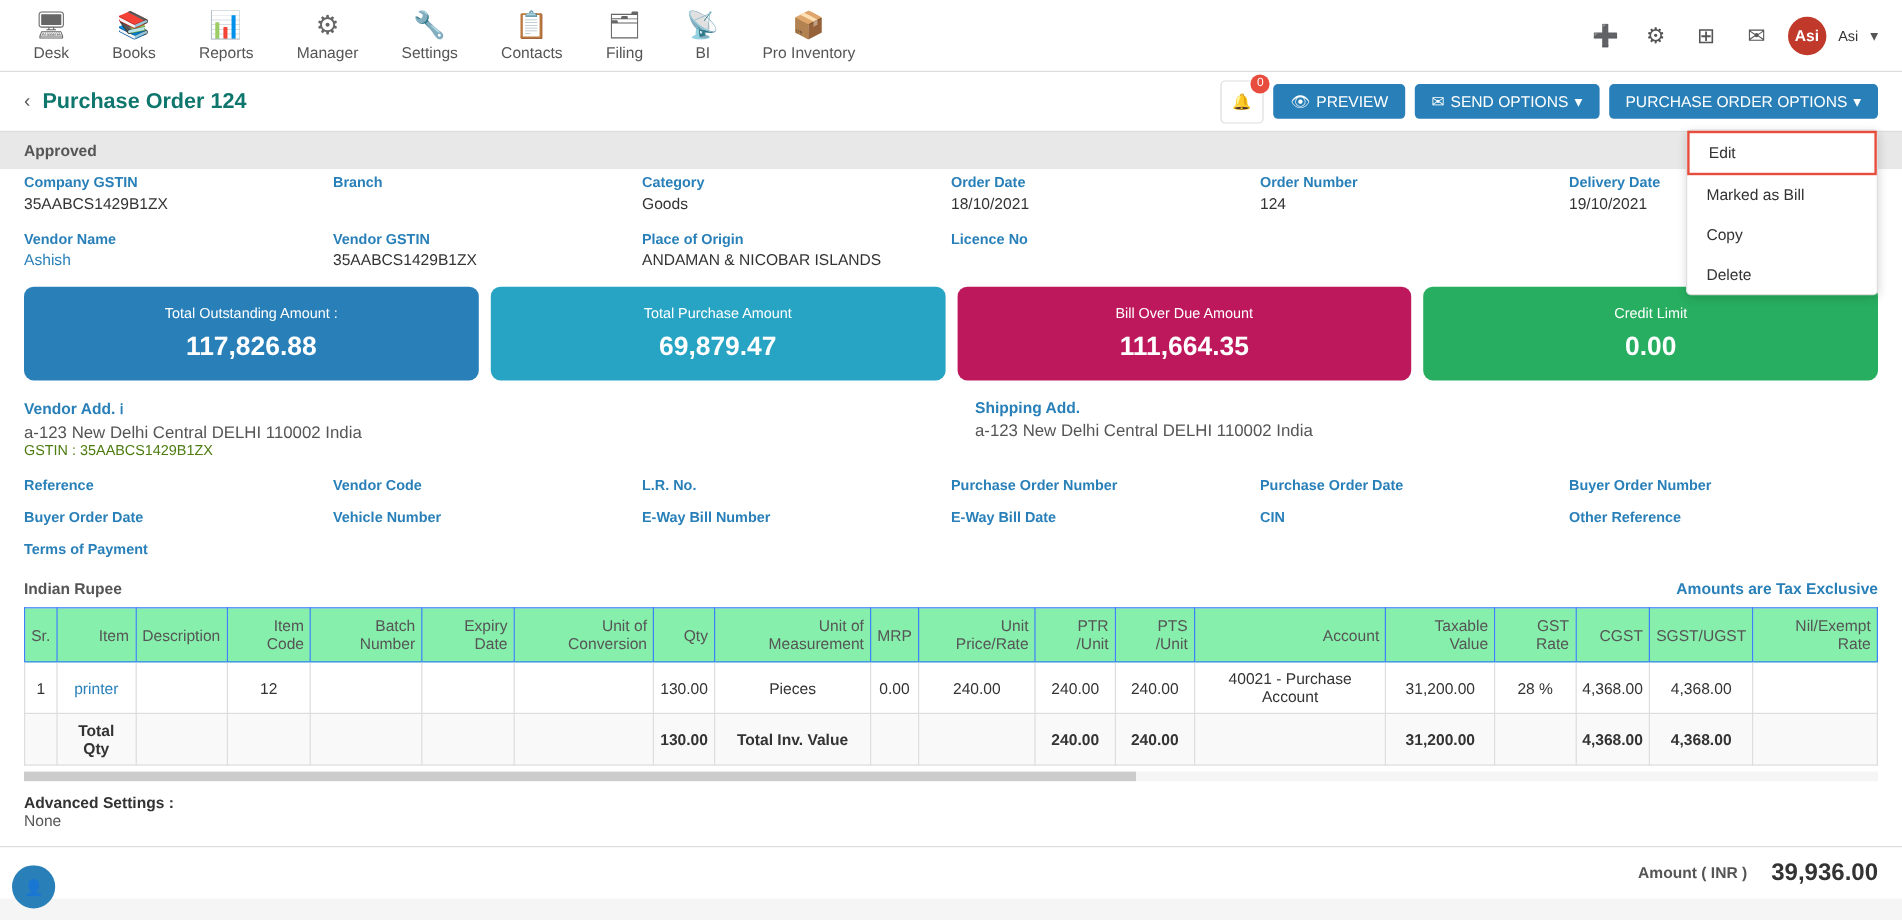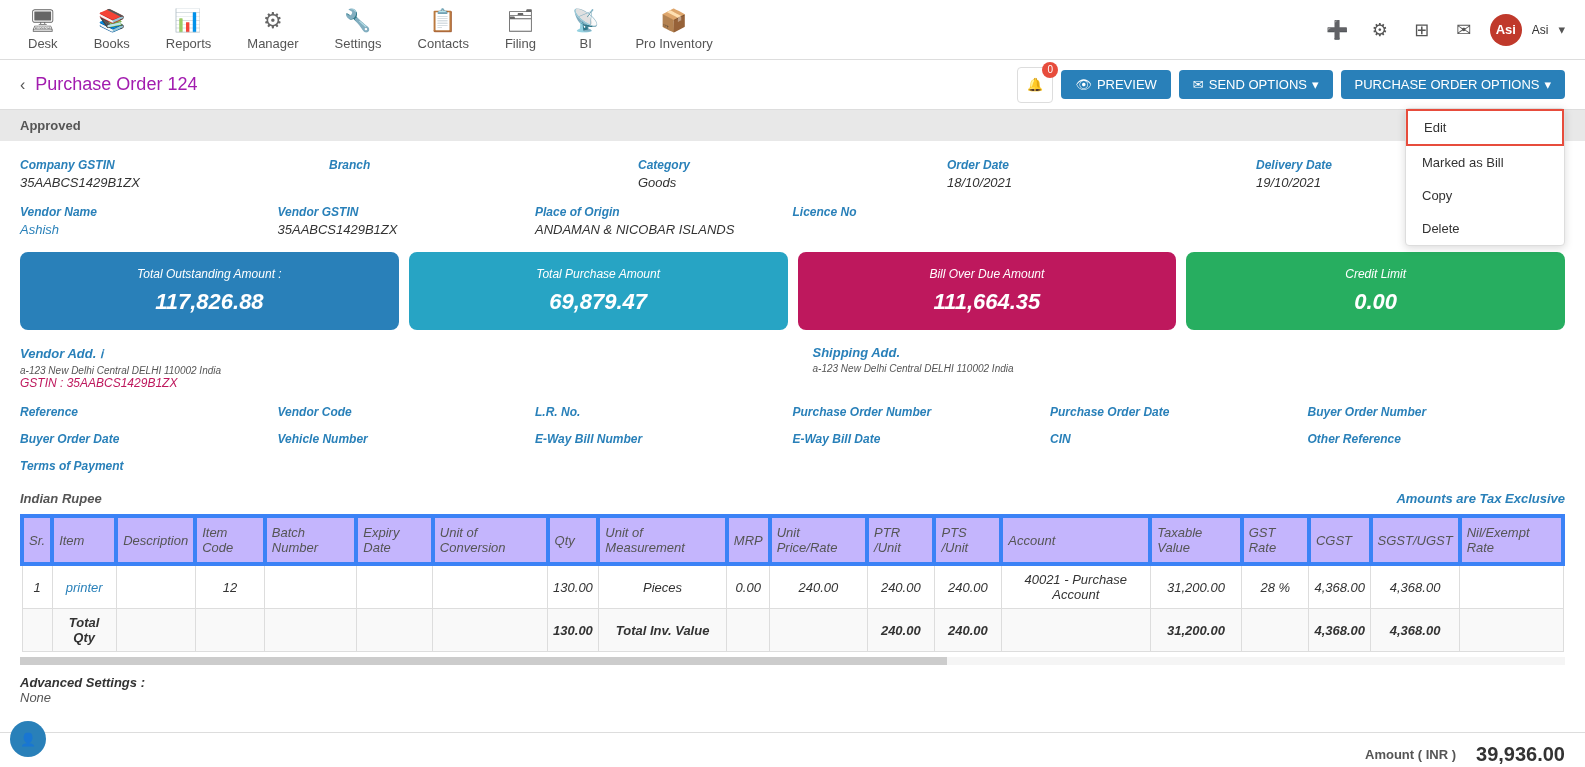--- a/index.html
+++ b/index.html
@@ -45,21 +45,21 @@
       background: #fff;
       border-bottom: 1px solid #ddd;
       display: flex;
       align-items: center;
       justify-content: space-between;
       padding: 0 20px;
       height: 50px;
     }
     .page-header-left { display: flex; align-items: center; gap: 10px; }
     .back-btn { cursor: pointer; font-size: 16px; color: #555; }
-    .page-title { font-size: 18px; font-weight: normal; color: #a21caf; }
+    .page-title { font-size: 18px; font-weight: bold; color: #0f766e; }
     .page-header-right { display: flex; align-items: center; gap: 8px; position: relative; }
     .bell-btn {
       position: relative;
       width: 36px; height: 36px;
       border: 1px solid #ddd;
       border-radius: 4px;
       display: flex; align-items: center; justify-content: center;
       cursor: pointer; background: #fff;
     }
     .bell-badge {
@@ -123,21 +123,21 @@
     
     .status-bar {
       background: #e8e8e8;
       padding: 8px 20px;
       color: #555;
       font-weight: bold;
       font-size: 13px;
     }
 
     
-    .content { padding: 17px 20px; background: #fff; font-style: italic; }
+    .content { padding: 4px 20px; background: #fff; }
 
     
     .fields-row {
       display: flex;
       gap: 0;
       margin-bottom: 15px;
       flex-wrap: wrap;
     }
     .field-col {
       flex: 1;
@@ -167,22 +167,22 @@
       text-align: center;
       color: #fff;
     }
     .card-blue { background: #2980b9; }
     .card-blue2 { background: #27a4c4; }
     .card-orange { background: #be185d; }
     .card-green { background: #27ae60; }
     .card-title { font-size: 12px; margin-bottom: 8px; }
     .card-amount { font-size: 22px; font-weight: bold; }
     .address-link { color: #2980b9; cursor: pointer; font-weight: bold; font-size: 13px; }
-    .address-text { color: #555; font-size: 10px; margin-top: 3px; }
-    .address-gstin { color: #be185d; font-size: 12px; }
+    .address-text { color: #555; font-size: 14px; margin-top: 3px; }
+    .address-gstin { color: #4d7c0f; font-size: 12px; }
 
     .addresses-row { display: flex; gap: 40px; margin-bottom: 15px; }
     .address-block { flex: 1; }
 
     
     .ref-fields-row {
       display: flex;
       gap: 0;
       margin-bottom: 10px;
       flex-wrap: wrap;
@@ -201,24 +201,24 @@
     }
     .currency-text { color: #555; font-weight: bold; }
     .tax-exclusive { color: #2980b9; font-weight: bold; }
 
     table {
       width: 100%;
       border-collapse: collapse;
       font-size: 12px;
     }
     th {
-      background: #c4b5fd;
-      border: 4px solid #3b82f6;
+      background: #86efac;
+      border: 1px solid #3b82f6;
       padding: 7px 5px;
-      text-align: left;
+      text-align: right;
       color: #555;
       font-weight: normal;
     }
     td {
       border: 1px solid #ddd;
       padding: 6px 5px;
       text-align: center;
       color: #333;
     }
     .item-link { color: #2980b9; cursor: pointer; }
@@ -367,20 +367,24 @@
       <div class="field-label">Branch</div>
       <div class="field-value"></div>
     </div>
     <div class="field-col">
       <div class="field-label">Category</div>
       <div class="field-value">Goods</div>
     </div>
     <div class="field-col">
       <div class="field-label">Order Date</div>
       <div class="field-value">18/10/2021</div>
+    </div>
+    <div class="field-col">
+      <div class="field-label">Order Number</div>
+      <div class="field-value">124</div>
     </div>
     <div class="field-col">
       <div class="field-label">Delivery Date</div>
       <div class="field-value">19/10/2021</div>
     </div>
   </div>
 
   <div class="fields-row">
     <div class="field-col">
       <div class="field-label">Vendor Name</div>

